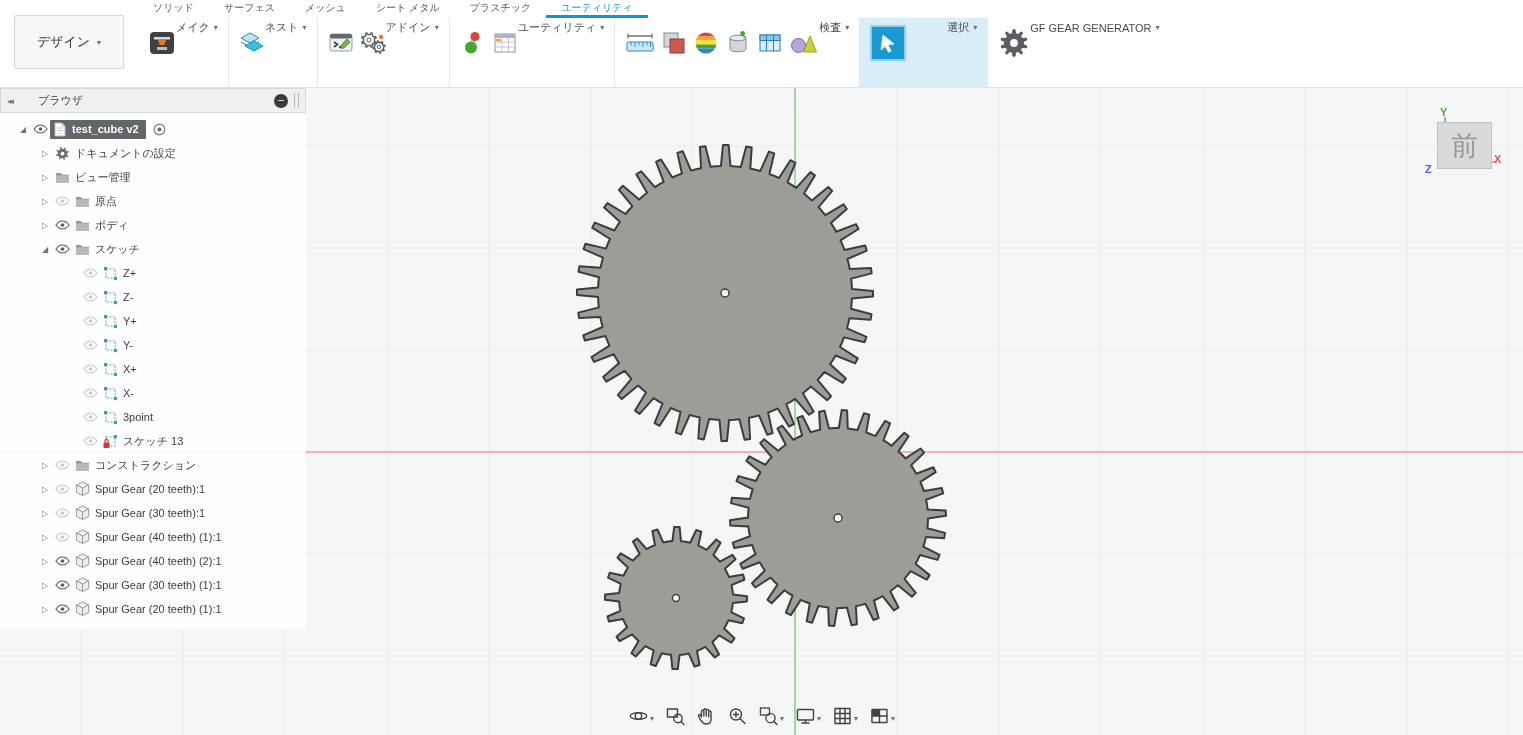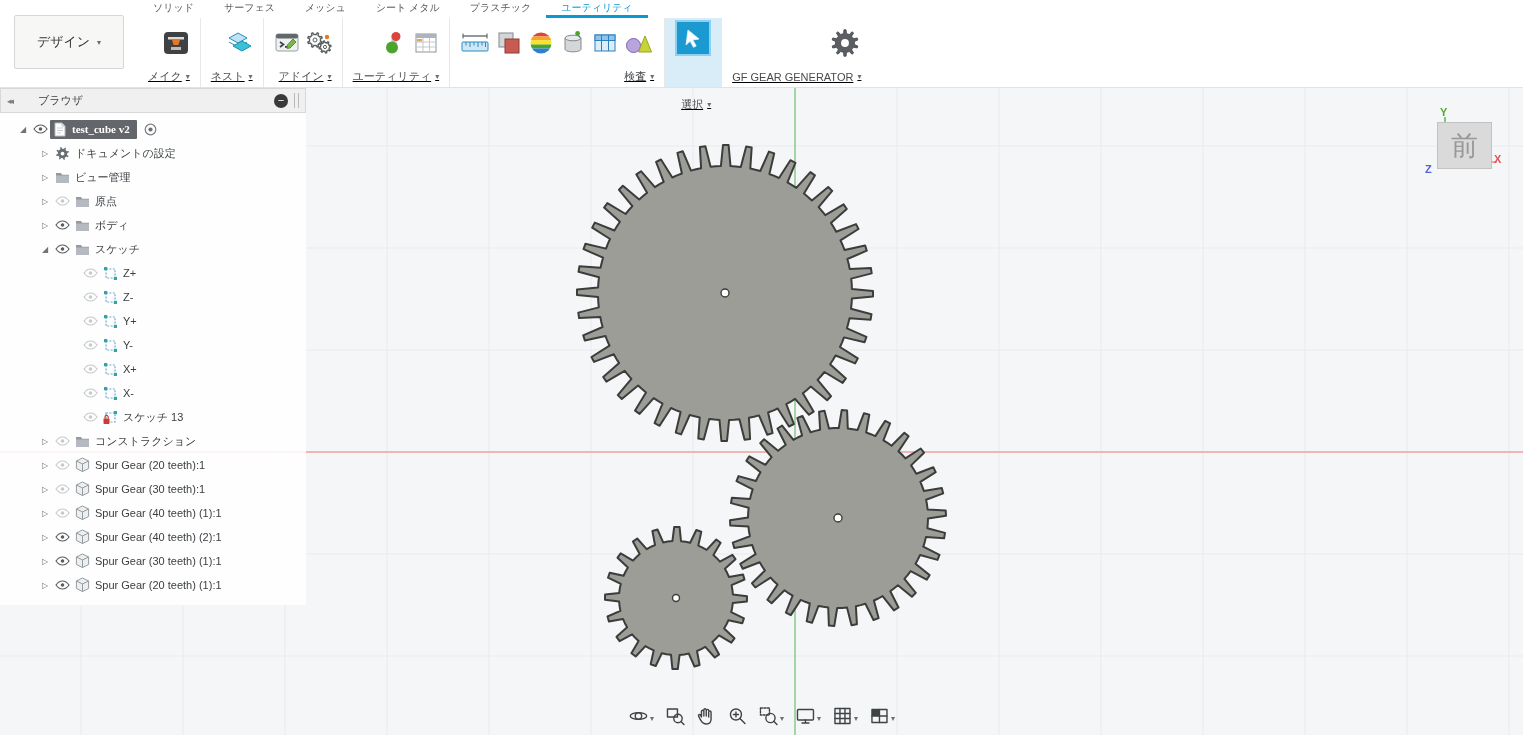--- a/index.html
+++ b/index.html
@@ -11,21 +11,21 @@
     border-bottom:1px solid #e2e2e2;box-sizing:border-box;z-index:30;}
   .design-btn{position:absolute;left:14px;top:15px;width:108px;height:52px;
     border:1px solid #d6d6d4;background:#f7f7f5;border-radius:2px;display:flex;
     align-items:center;justify-content:center;gap:7px;font-size:13px;color:#333;cursor:pointer;}
   .tab-strip{position:absolute;left:138px;top:0;height:18px;display:flex;align-items:stretch;}
   .tab{padding:0 15px;font-size:10px;color:#55595c;display:flex;align-items:center;
     cursor:pointer;border-bottom:3px solid transparent;box-sizing:border-box;}
   .tab.active{color:#0a99d6;border-bottom-color:#0a99d6;}
   .groups{position:absolute;left:138px;top:18px;height:69px;display:flex;align-items:stretch;}
   .group{padding:2px 10px 3px;border-right:1px solid #e8e8e8;display:flex;
-    flex-direction:column;align-items:flex-end;justify-content:space-between;text-decoration:underline;}
+    align-items:flex-start;justify-content:space-between;}
   .group:last-child{border-right:none;}
   .group.selected{background:#d9edf9;gap:41px;}
   .gicons{height:46px;display:flex;align-items:center;gap:6px;}
   .tool-icon{display:flex;align-items:center;justify-content:center;cursor:pointer;}
   .sel-box{width:36px;height:36px;background:#1b9ad2;border:2px solid #8ed0ef;
     box-sizing:border-box;display:flex;align-items:center;justify-content:center;}
   .glabel{height:15px;font-size:11px;color:#474b4e;display:flex;align-items:center;
     gap:4px;cursor:pointer;white-space:nowrap;}
   .caret{font-size:8px;color:#6a6f73;}
 
@@ -44,21 +44,21 @@
   .grip{width:3px;height:15px;border-left:1px solid #b9b9b9;border-right:1px solid #b9b9b9;
     margin-left:6px;cursor:ew-resize;}
   .tree{width:306px;background:rgba(255,255,255,0.88);padding:4px 0 8px;}
   .row{height:24px;display:flex;align-items:center;}
   .arrow{width:14px;font-size:8px;color:#6f7478;text-align:center;cursor:pointer;flex:none;}
   .eye{width:20px;flex:none;display:flex;align-items:center;justify-content:center;cursor:pointer;}
   .lwrap{display:flex;align-items:center;gap:5px;padding:2px 7px 2px 3px;border-radius:1px;}
   .ticon{display:flex;align-items:center;}
   .tlabel{font-size:11px;color:#3a3e42;white-space:nowrap;}
   .row.selected .lwrap{background:#63666a;}
-  .row.selected .tlabel{color:#fff;font-weight:bold;font-family:Liberation Serif, serif;}
+  .row.selected .tlabel{color:#fff;font-weight:bold;}
   .radio{margin-left:7px;display:flex;cursor:pointer;}
 
   
   .viewcube{position:absolute;left:1425px;top:18px;width:95px;height:80px;z-index:5;}
   .vc-face{position:absolute;left:12px;top:16px;width:53px;height:45px;background:#dadada;
     border:1px solid #c2c2c2;color:#989898;font-size:27px;display:flex;align-items:center;
     justify-content:center;cursor:pointer;font-family:"DejaVu Sans",sans-serif;}
   .vc-y{position:absolute;left:15px;top:0;color:#56a832;font-size:11px;font-weight:bold;}
   .vc-x{position:absolute;left:69px;top:47px;color:#e05555;font-size:11px;font-weight:bold;}
   .vc-z{position:absolute;left:0;top:57px;color:#5560e0;font-size:11px;font-weight:bold;}
@@ -519,20 +519,38 @@
             </span>
             <span class="lwrap">
               <span class="ticon">
                 <svg width="15" height="15" viewBox="0 0 15 15">
                   <rect x="3" y="3" width="9" height="9" fill="none" stroke="#6fa8d2" stroke-dasharray="2 1.4" stroke-width="1.2"></rect>
                   <rect x="1" y="1" width="3.2" height="3.2" fill="#2aa8a8"></rect>
                   <rect x="10.8" y="10.8" width="3.2" height="3.2" fill="#2aa8a8"></rect>
                 </svg>
               </span>
               <span class="tlabel">X-</span>
+            </span>
+          </div>
+          <div class="row" style="padding-left:80px">
+            <span class="eye">
+              <svg width="15" height="10" viewBox="0 0 15 10">
+                <path d="M1 5c2.2-3.2 4.4-4 6.5-4s4.3.8 6.5 4c-2.2 3.2-4.4 4-6.5 4S3.2 8.2 1 5z" fill="none" stroke="#c6c9cc" stroke-width="1.2"></path>
+                <circle cx="7.5" cy="5" r="1.8" fill="#c6c9cc"></circle>
+              </svg>
+            </span>
+            <span class="lwrap">
+              <span class="ticon">
+                <svg width="15" height="15" viewBox="0 0 15 15">
+                  <rect x="3" y="3" width="9" height="9" fill="none" stroke="#6fa8d2" stroke-dasharray="2 1.4" stroke-width="1.2"></rect>
+                  <rect x="1" y="1" width="3.2" height="3.2" fill="#2aa8a8"></rect>
+                  <rect x="10.8" y="10.8" width="3.2" height="3.2" fill="#2aa8a8"></rect>
+                </svg>
+              </span>
+              <span class="tlabel">3point</span>
             </span>
           </div>
           <div class="row" style="padding-left:80px">
             <span class="eye">
               <svg width="15" height="10" viewBox="0 0 15 10">
                 <path d="M1 5c2.2-3.2 4.4-4 6.5-4s4.3.8 6.5 4c-2.2 3.2-4.4 4-6.5 4S3.2 8.2 1 5z" fill="none" stroke="#c6c9cc" stroke-width="1.2"></path>
                 <circle cx="7.5" cy="5" r="1.8" fill="#c6c9cc"></circle>
               </svg>
             </span>
             <span class="lwrap">

